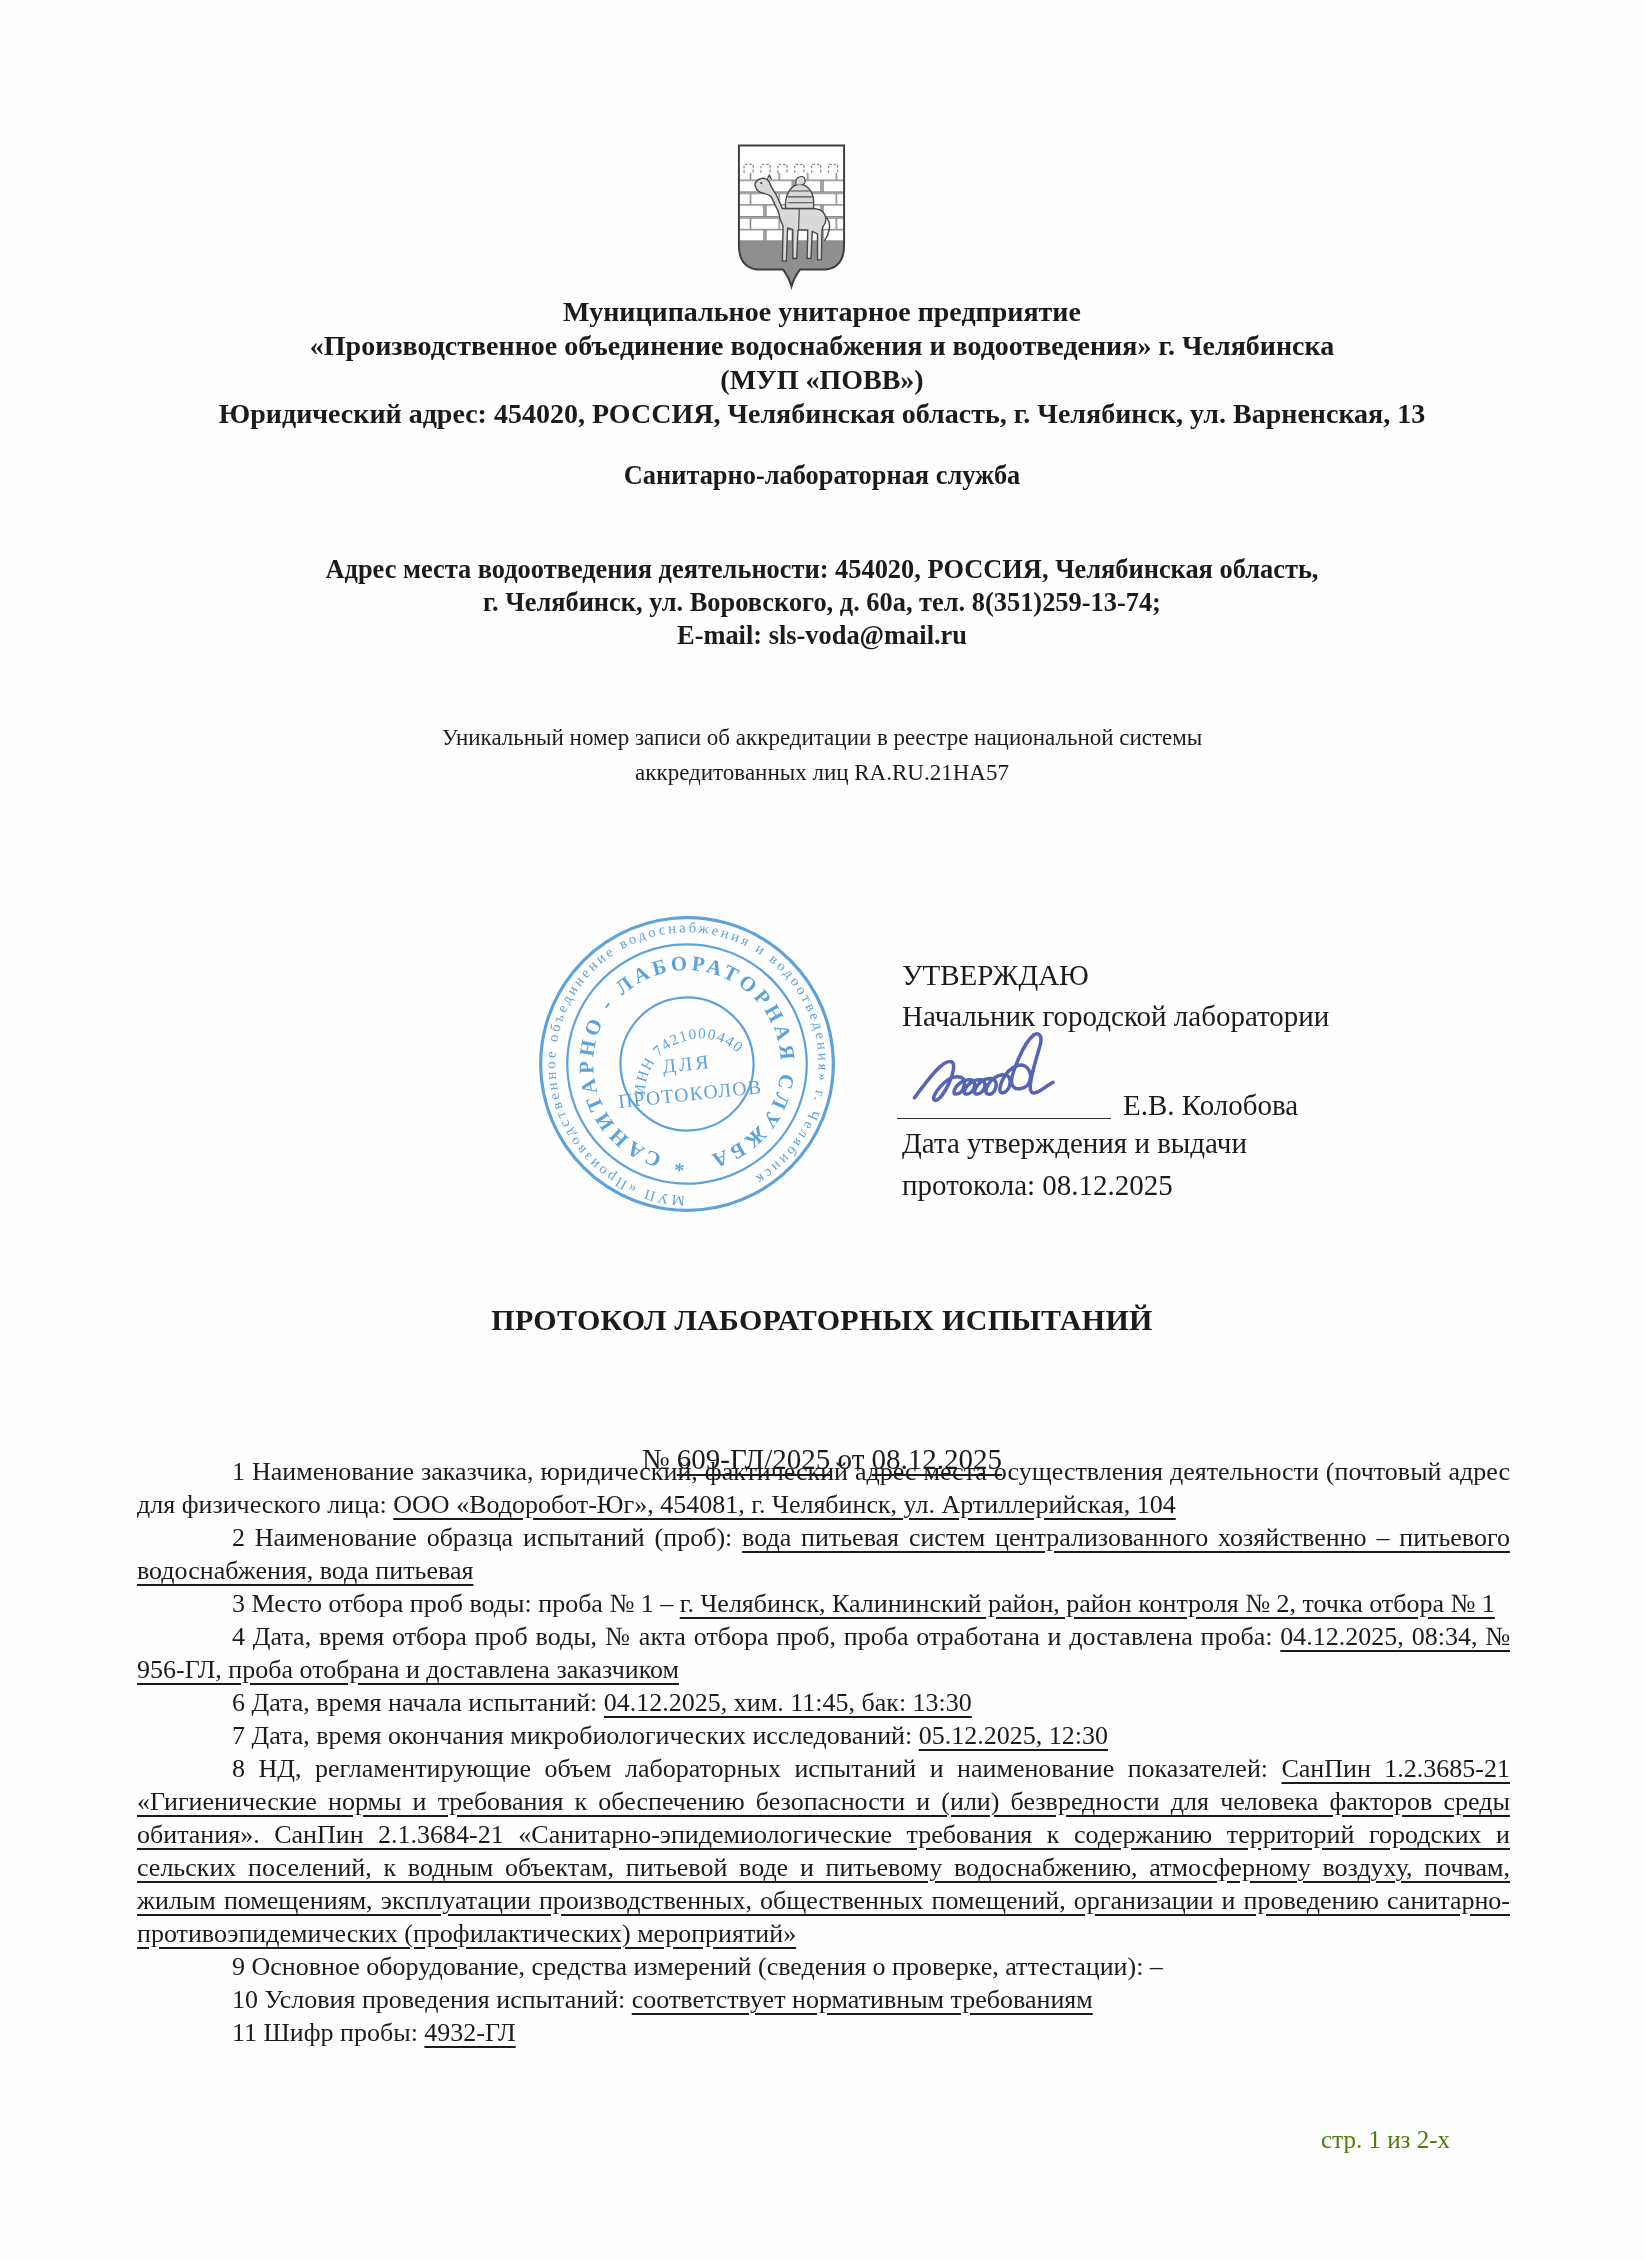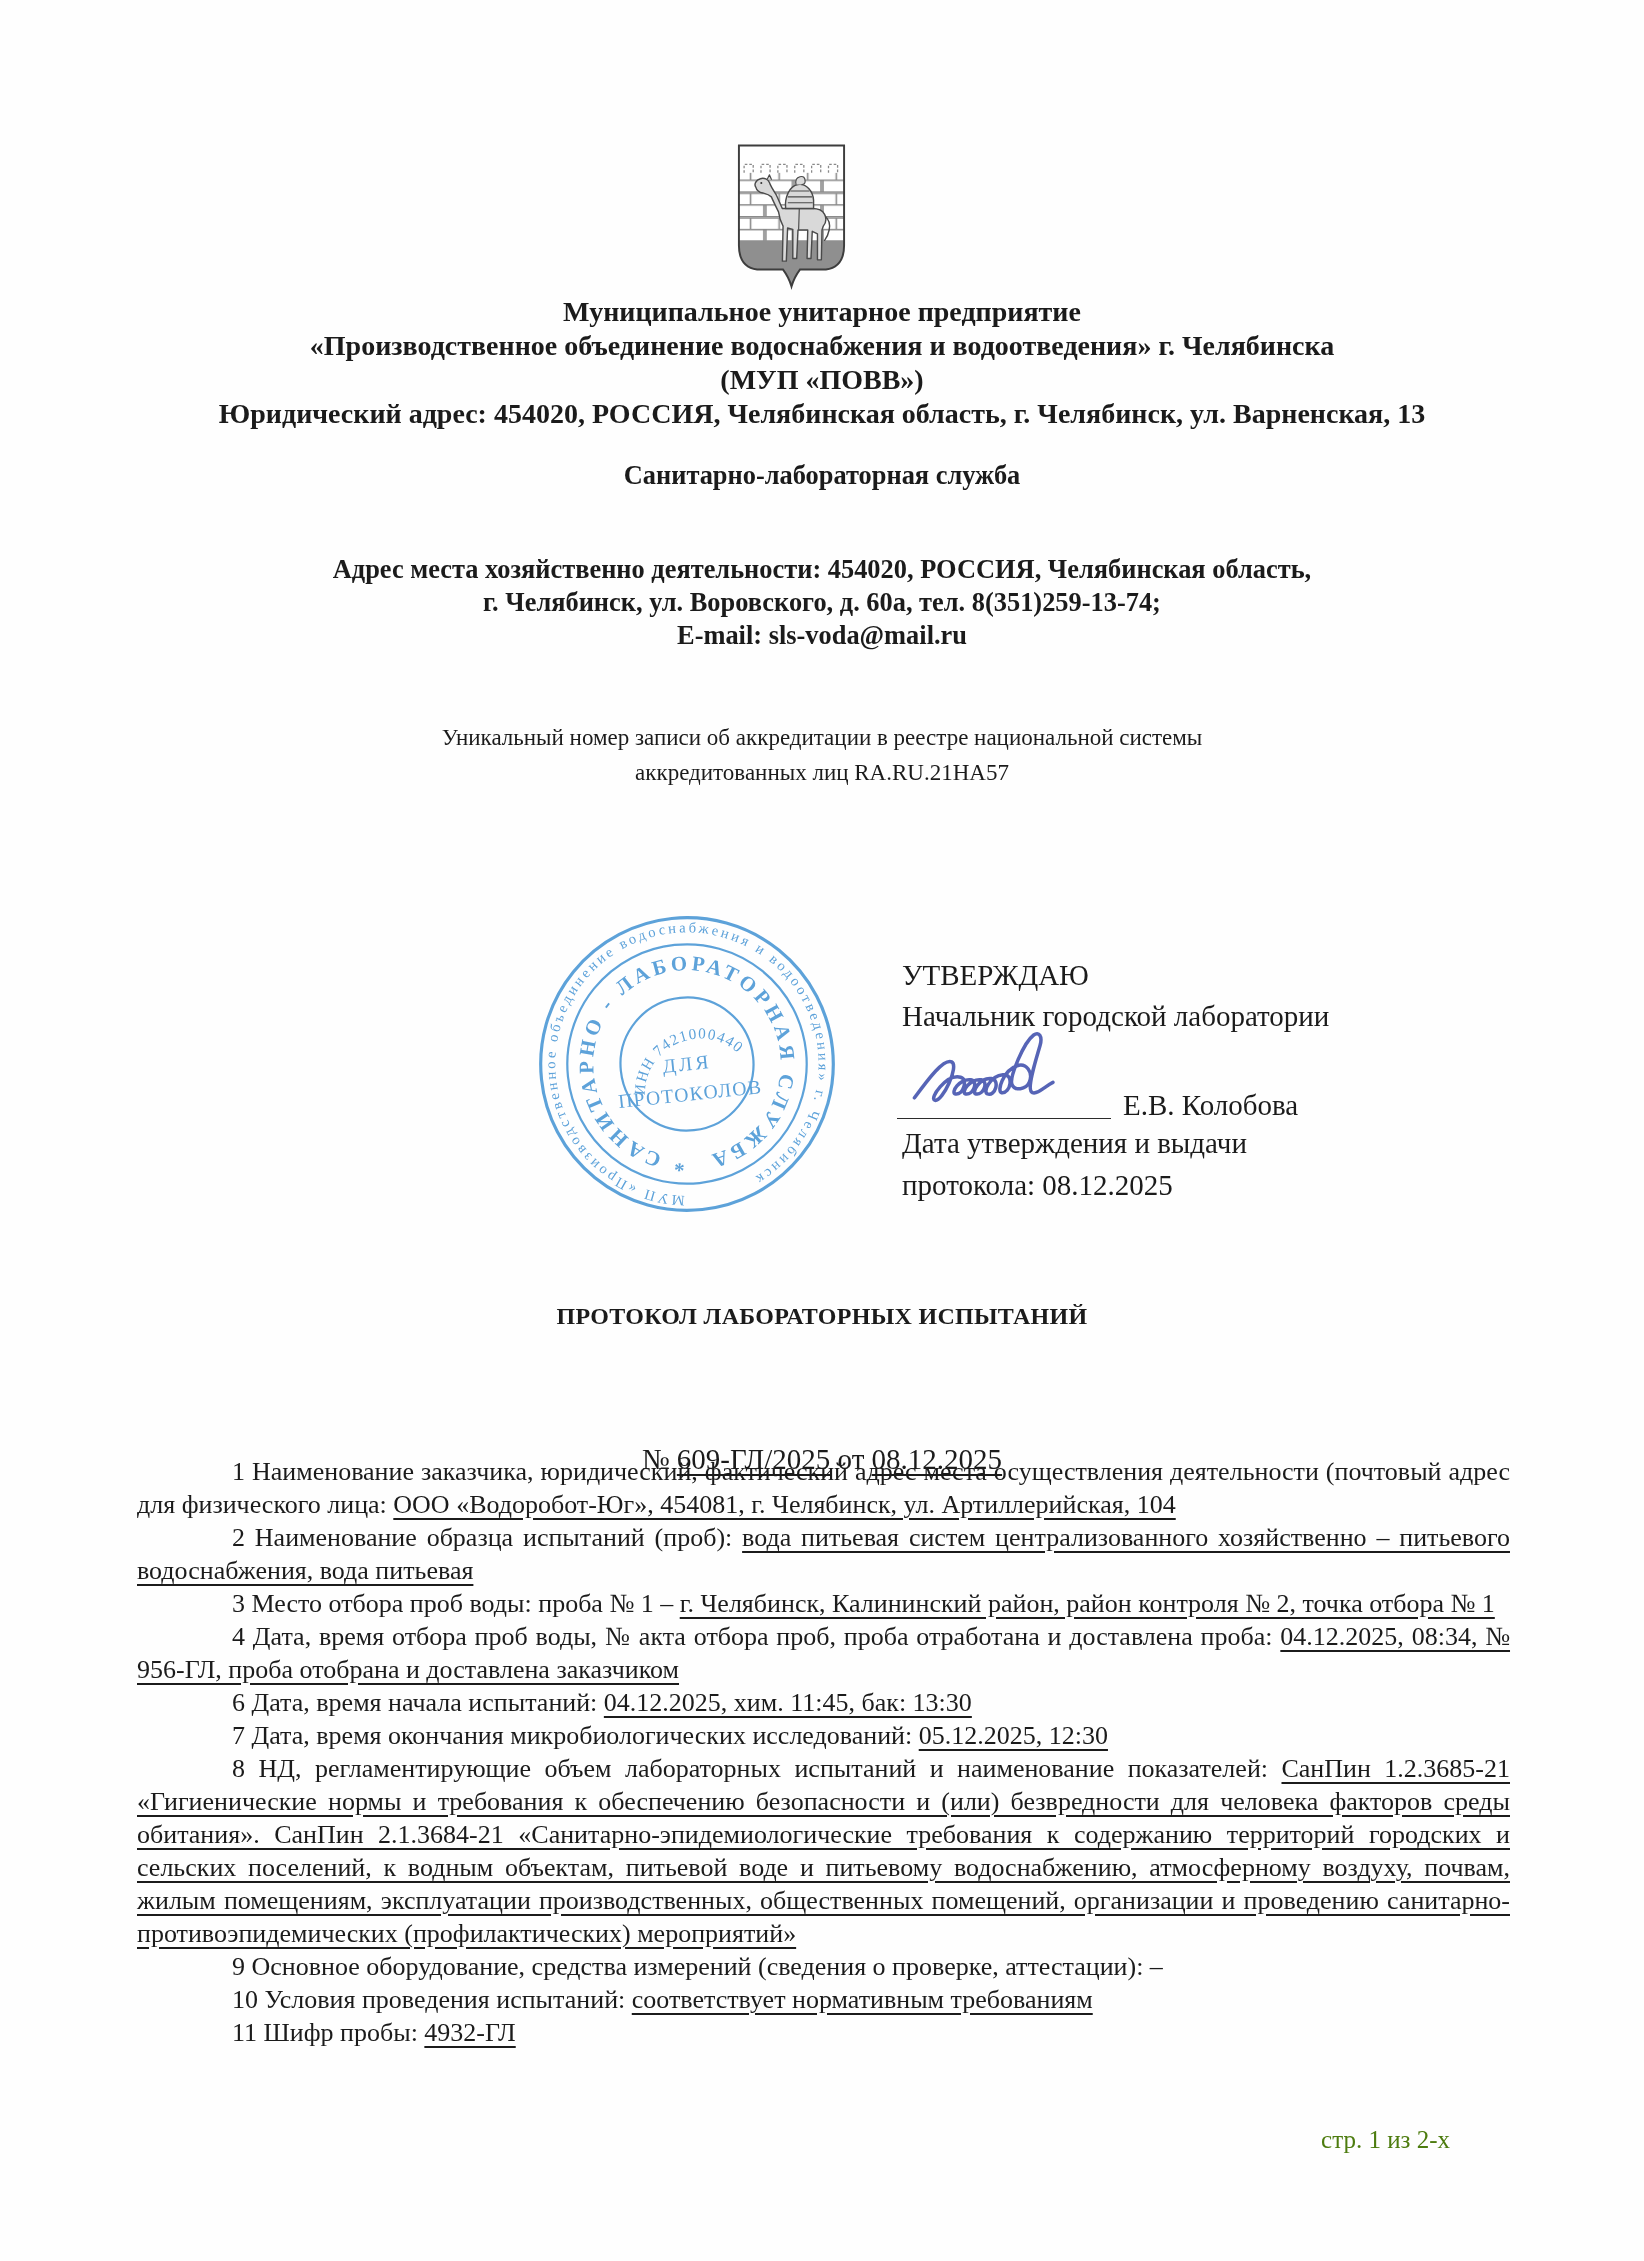--- a/index.html
+++ b/index.html
@@ -21,21 +21,21 @@
   .stamp { left:535px; top:912px; width:304px; height:304px; }
 
   .approve-line1 { left:902px; top:959px; font-size:29px; white-space:nowrap; }
   .approve-line2 { left:902px; top:1000px; font-size:29px; white-space:nowrap; }
   .signature-svg { left:905px; top:1026px; width:201px; height:100px; }
   .sig-line      { left:897px; top:1118px; width:214px; height:0; border-top:1.9px solid #2b2b2b; }
   .signer-name   { left:1123px; top:1089px; font-size:29px; white-space:nowrap; }
   .date-line1    { left:902px; top:1127px; font-size:29px; white-space:nowrap; }
   .date-line2    { left:902px; top:1169px; font-size:29px; white-space:nowrap; }
 
-  .doc-title  { top:1303px; font-weight:bold; font-size:24px; letter-spacing:0.3px; }
+  .doc-title  { top:1303px; font-weight:bold; font-size:30px; letter-spacing:0.3px; }
   .doc-number { top:1443px; font-size:29px; }
   .doc-number .u { text-decoration-thickness:1.9px; }
 
   .body-text { left:137px; top:1455px; width:1373px; font-size:26px; line-height:33px; text-align:justify; }
   .body-text p { margin:0; text-indent:95px; }
 
   .u { text-decoration:underline; text-decoration-thickness:1.7px; text-underline-offset:4.5px; }
 
   .page-footer { left:1192px; top:2126px; width:258px; text-align:right; font-size:25px; color:#4d7c0f; }
 </style>
@@ -89,21 +89,21 @@
     <div>«Производственное объединение водоснабжения и водоотведения» г. Челябинска</div>
     <div>(МУП «ПОВВ»)</div>
     <div>Юридический адрес: 454020, РОССИЯ, Челябинская область, г. Челябинск, ул. Варненская, 13</div>
   </div>
 
   <div class="abs center svc-block">
     <div>Санитарно-лабораторная служба</div>
   </div>
 
   <div class="abs center addr-block">
-    <div>Адрес места хозяйственно деятельности: 454020, РОССИЯ, Челябинская область,</div>
+    <div>Адрес места водоотведения деятельности: 454020, РОССИЯ, Челябинская область,</div>
     <div>г. Челябинск, ул. Воровского, д. 60а, тел. 8(351)259-13-74;</div>
     <div>E-mail: sls-voda@mail.ru</div>
   </div>
 
   <div class="abs center accr-block">
     <div>Уникальный номер записи об аккредитации в реестре национальной системы</div>
     <div>аккредитованных лиц RA.RU.21НА57</div>
   </div>
 
   <svg class="abs stamp" viewBox="-240 -240 480 480">

